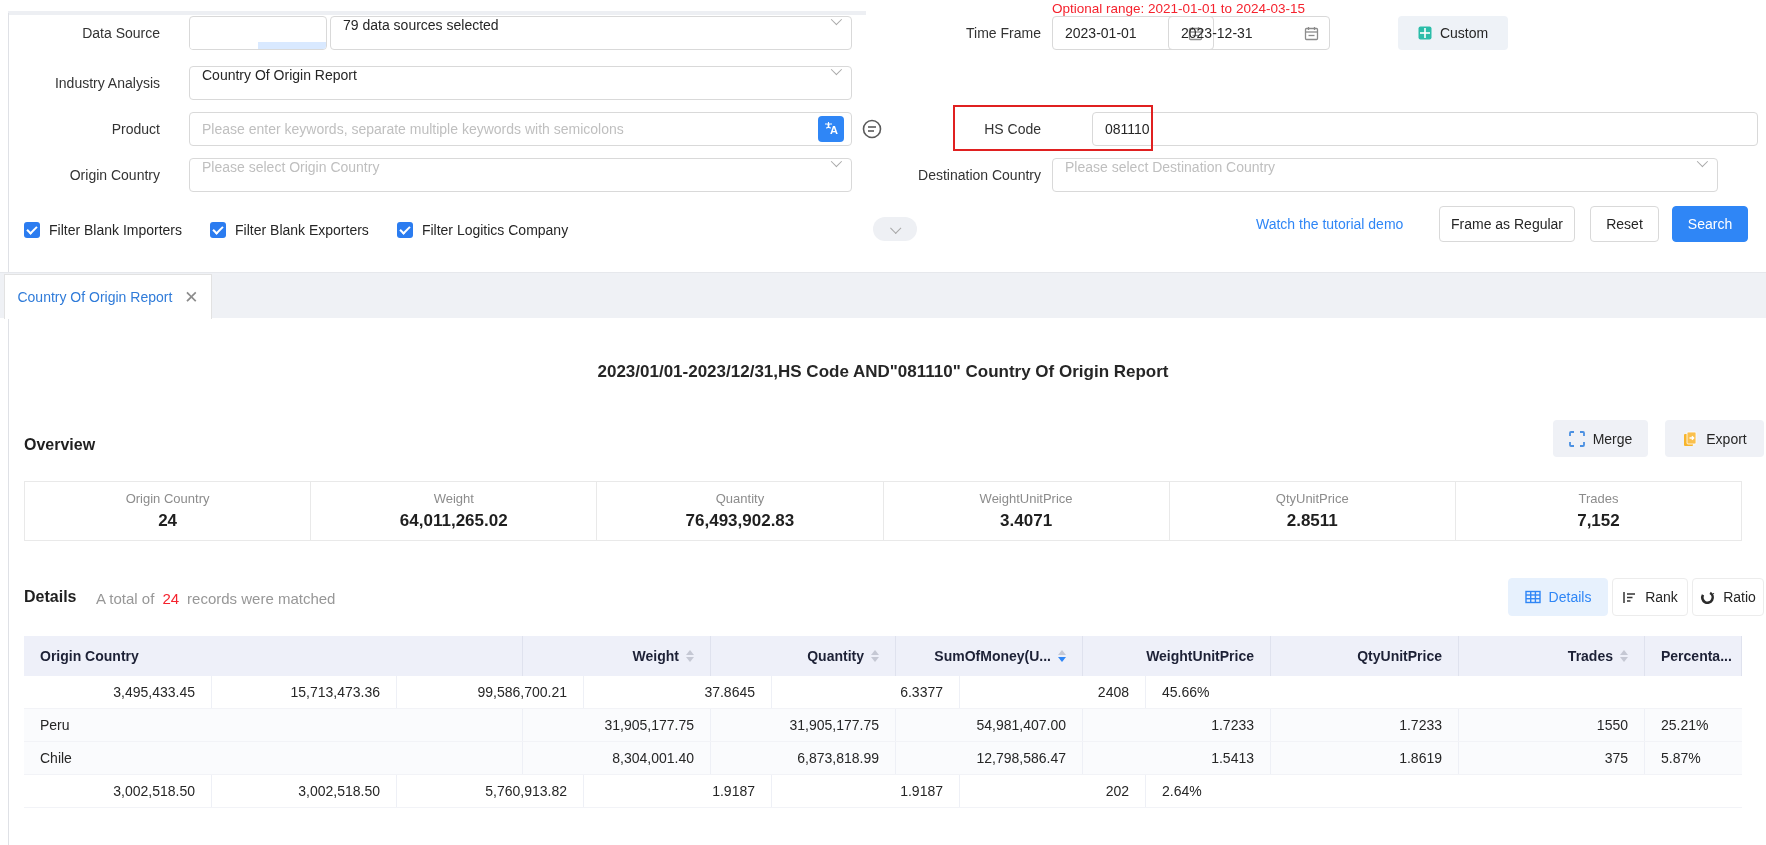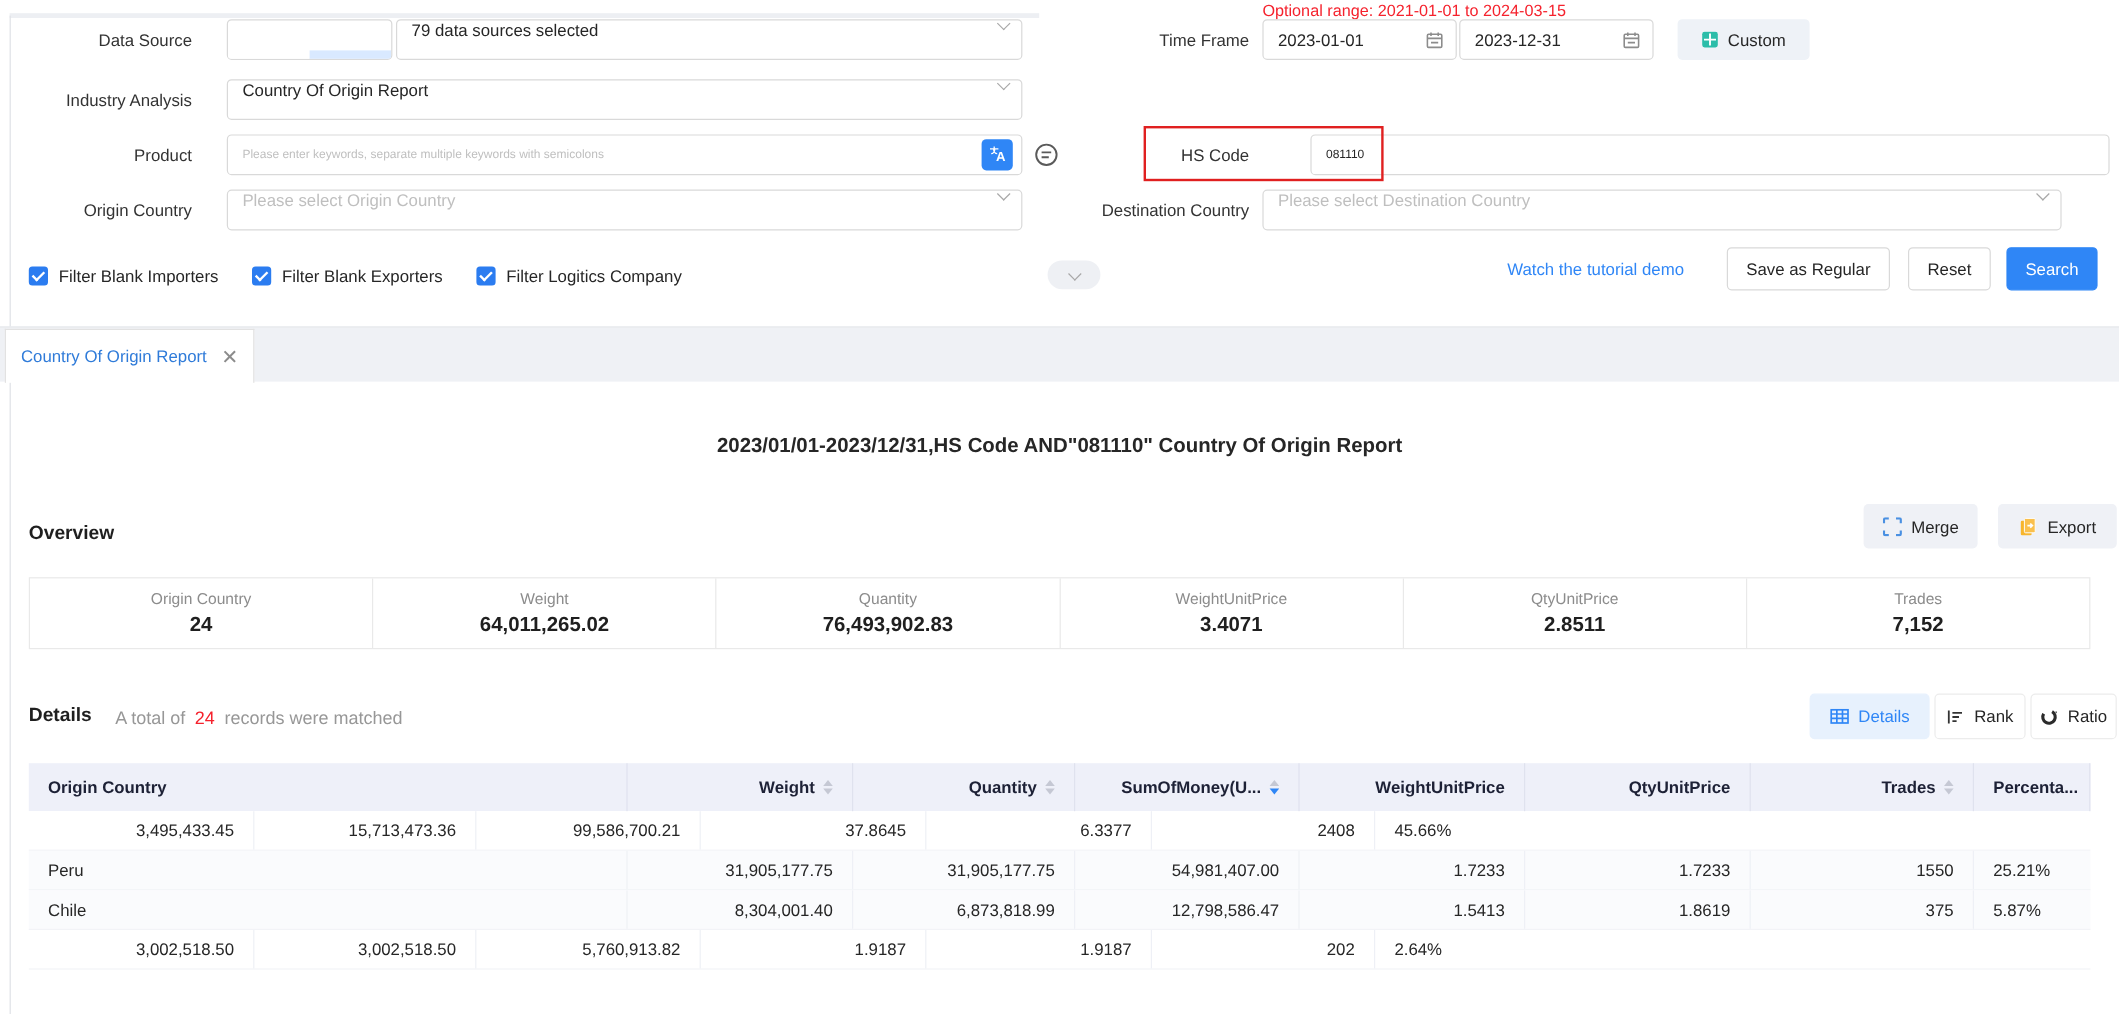--- a/index.html
+++ b/index.html
@@ -21,21 +21,21 @@
   .field .val { color:#262626; }
   .field .ph  { color:#bfbfbf; }
   .chev { width:8px; height:8px; border-right:1.4px solid #a8a8a8; border-bottom:1.4px solid #a8a8a8;
           transform:rotate(45deg) translateY(-2px); margin-left:auto; flex:none; }
 
   .seg { position:absolute; left:189px; top:16px; height:34px; display:flex; border:1px solid #d9d9d9; border-radius:4px; overflow:hidden; }
   .seg button { height:100%; border:none; background:#fff; font-family:inherit; font-size:14px; color:#333; padding:0 14px; cursor:pointer;margin-top:25px; }
   .seg button.active { background:#d9e9ff; color:#2f86f6; }
 
   input.txt { position:absolute; height:34px; border:1px solid #d9d9d9; border-radius:4px; font-family:inherit;
-              font-size:10px; color:#262626; padding:0 44px 0 12px; outline:none; }
+              font-size:14px; color:#262626; padding:0 44px 0 12px; outline:none; }
   input.txt::placeholder { color:#bfbfbf; }
 
   .icon-btn { position:absolute; width:26px; height:26px; display:flex; align-items:center; justify-content:center; cursor:pointer; }
   .translate-box { background:#2f86f6; border-radius:4px; }
 
   .date { position:absolute; top:16px; width:162px; height:34px; border:1px solid #d9d9d9; border-radius:4px;
           display:flex; align-items:center; padding:0 10px 0 12px; font-size:14px; cursor:pointer; }
   .date svg { margin-left:auto; }
 
   .custom-btn { position:absolute; left:1398px; top:16px; width:110px; height:34px; background:#eef2f7; border:none;
@@ -129,21 +129,21 @@
     <div class="date" style="left:1052px">
       <span class="val">2023-01-01</span>
       <svg width="15" height="15" viewBox="0 0 15 15">
         <rect x="1.5" y="2.5" width="12" height="11" rx="1" fill="none" stroke="#8c8c8c" stroke-width="1.3"></rect>
         <line x1="1.5" y1="6" x2="13.5" y2="6" stroke="#8c8c8c" stroke-width="1.3"></line>
         <line x1="4.5" y1="1" x2="4.5" y2="4" stroke="#8c8c8c" stroke-width="1.3"></line>
         <line x1="10.5" y1="1" x2="10.5" y2="4" stroke="#8c8c8c" stroke-width="1.3"></line>
         <line x1="4.5" y1="9.5" x2="10.5" y2="9.5" stroke="#8c8c8c" stroke-width="1.3"></line>
       </svg>
     </div>
-    <div class="date" style="left:1216px">
+    <div class="date" style="left:1168px">
       <span class="val">2023-12-31</span>
       <svg width="15" height="15" viewBox="0 0 15 15">
         <rect x="1.5" y="2.5" width="12" height="11" rx="1" fill="none" stroke="#8c8c8c" stroke-width="1.3"></rect>
         <line x1="1.5" y1="6" x2="13.5" y2="6" stroke="#8c8c8c" stroke-width="1.3"></line>
         <line x1="4.5" y1="1" x2="4.5" y2="4" stroke="#8c8c8c" stroke-width="1.3"></line>
         <line x1="10.5" y1="1" x2="10.5" y2="4" stroke="#8c8c8c" stroke-width="1.3"></line>
         <line x1="4.5" y1="9.5" x2="10.5" y2="9.5" stroke="#8c8c8c" stroke-width="1.3"></line>
       </svg>
     </div>
     <button class="custom-btn">
@@ -204,21 +204,21 @@
       <label class="cb-item">
         <span class="cb"></span>
         <span>Filter Logitics Company</span>
       </label>
     </div>
     <button class="expand-pill">
       <i class="chev"></i>
     </button>
 
     <a class="link">Watch the tutorial demo</a>
-    <button class="btn" style="left:1439px;width:136px">Save as Regular</button>
+    <button class="btn" style="left:1439px;width:136px">Frame as Regular</button>
     <button class="btn" style="left:1590px;width:69px">Reset</button>
     <button class="btn primary" style="left:1672px;width:76px">Search</button>
   </section>
 
   <div class="tab-strip">
     <div class="tab">
       <span class="tab-label">Country Of Origin Report</span>
       <span class="tab-close">✕</span>
     </div>
   </div>

